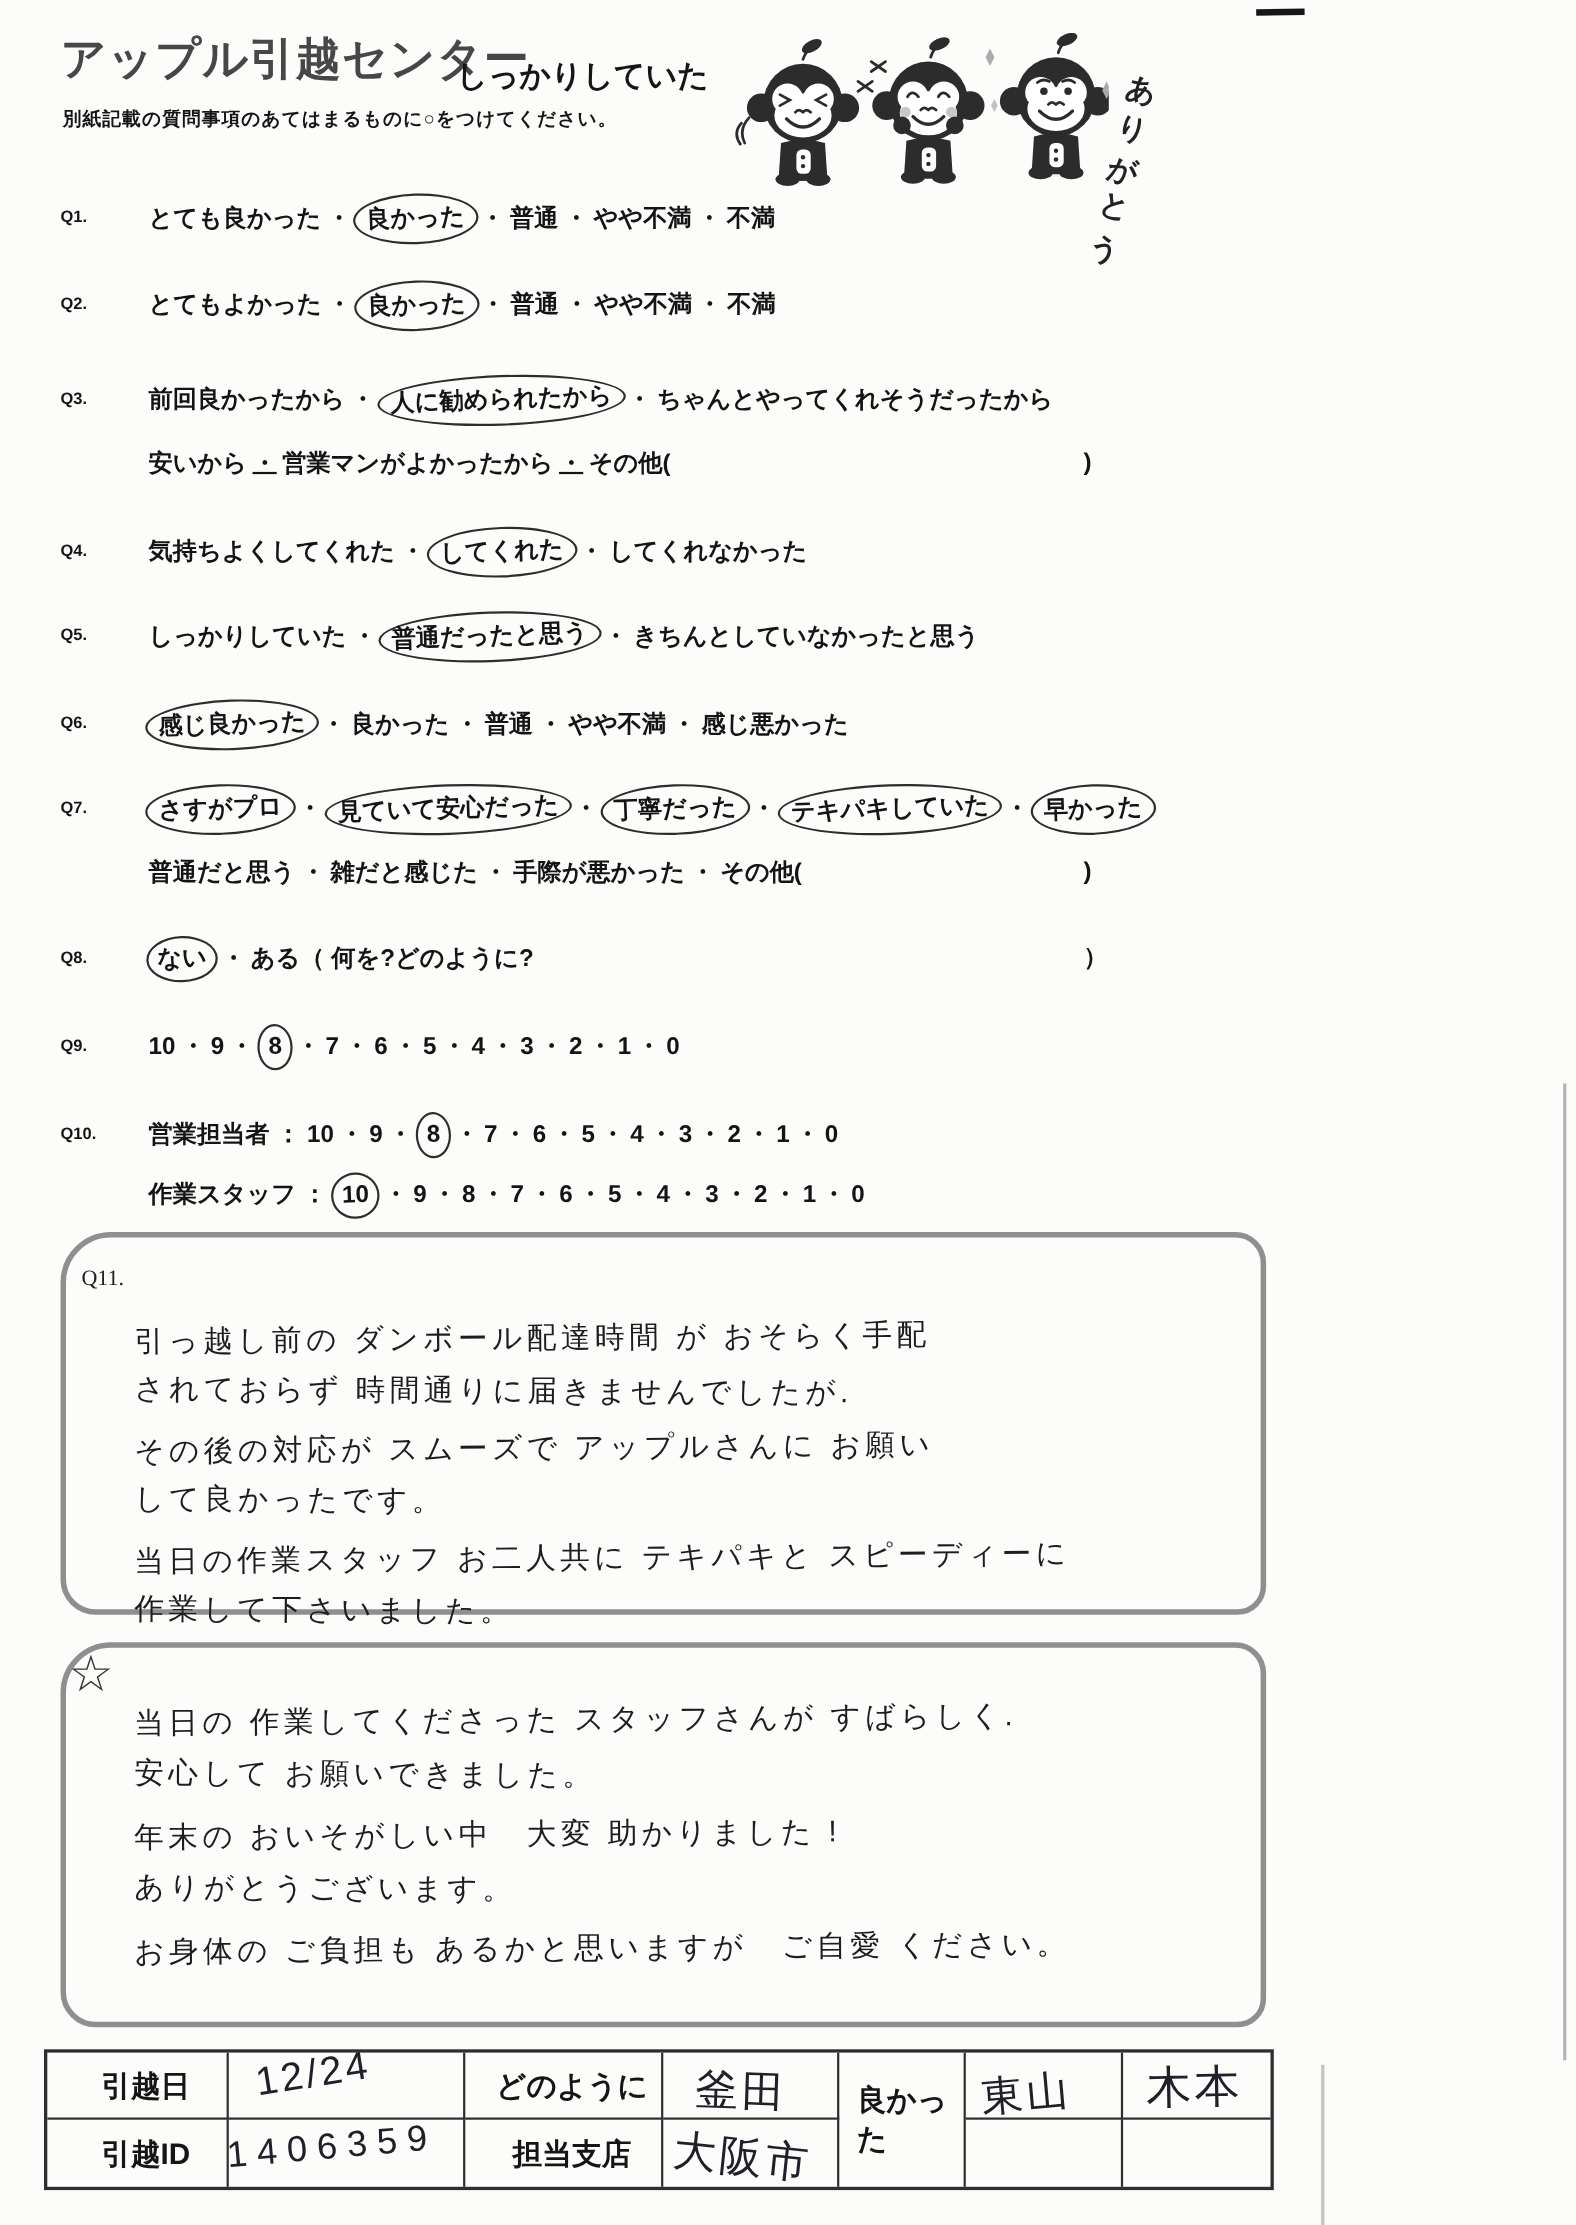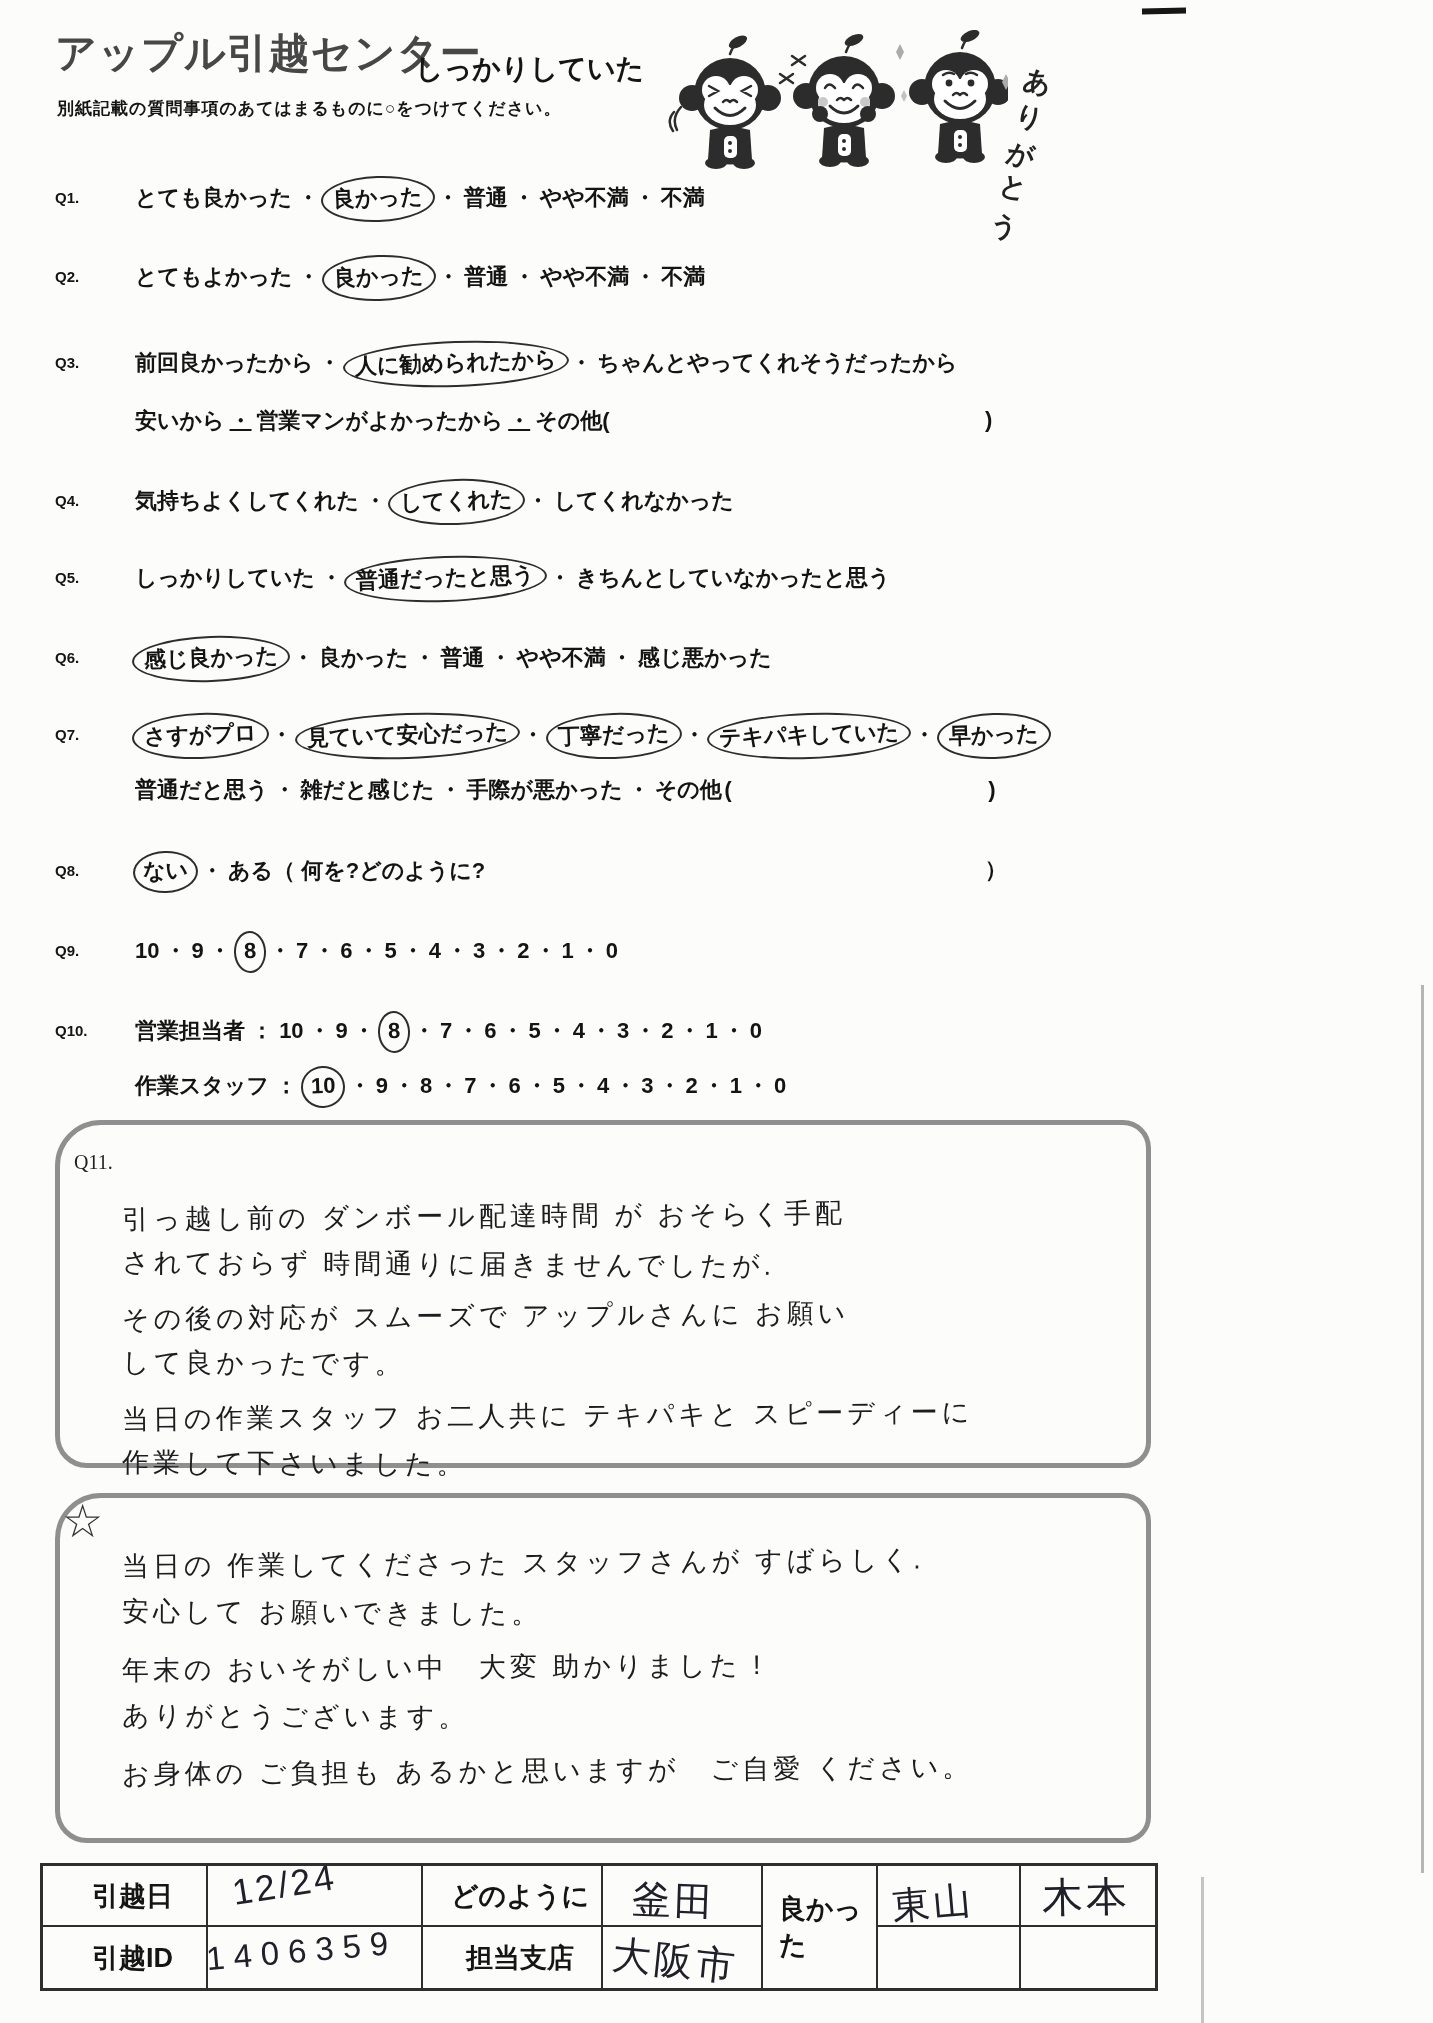--- a/index.html
+++ b/index.html
@@ -165,21 +165,21 @@
 
   <div>
       <div class="qrow" style="top: 180px;"><span class="qid">Q1.</span><span class="qbody"><span class="opt">とても良かった</span><span class="sep">・</span><span class="opt circled">良かった</span><span class="sep">・</span><span class="opt">普通</span><span class="sep">・</span><span class="opt">やや不満</span><span class="sep">・</span><span class="opt">不満</span></span></div>
       <div class="qrow" style="top: 259px;"><span class="qid">Q2.</span><span class="qbody"><span class="opt">とてもよかった</span><span class="sep">・</span><span class="opt circled">良かった</span><span class="sep">・</span><span class="opt">普通</span><span class="sep">・</span><span class="opt">やや不満</span><span class="sep">・</span><span class="opt">不満</span></span></div>
       <div class="qrow" style="top: 345px;"><span class="qid">Q3.</span><span class="qbody"><span class="opt">前回良かったから</span><span class="sep">・</span><span class="opt circled">人に勧められたから</span><span class="sep">・</span><span class="opt">ちゃんとやってくれそうだったから</span></span></div>
       <div class="qrow" style="top: 403px; text-decoration: underline;"><span class="qid"></span><span class="qbody"><span class="opt">安いから</span><span class="sep">・</span><span class="opt">営業マンがよかったから</span><span class="sep">・</span><span class="opt">その他(</span></span><span class="close-paren">)</span></div>
       <div class="qrow" style="top: 483px;"><span class="qid">Q4.</span><span class="qbody"><span class="opt">気持ちよくしてくれた</span><span class="sep">・</span><span class="opt circled">してくれた</span><span class="sep">・</span><span class="opt">してくれなかった</span></span></div>
       <div class="qrow" style="top: 560px;"><span class="qid">Q5.</span><span class="qbody"><span class="opt">しっかりしていた</span><span class="sep">・</span><span class="opt circled">普通だったと思う</span><span class="sep">・</span><span class="opt">きちんとしていなかったと思う</span></span></div>
       <div class="qrow" style="top: 640px;"><span class="qid">Q6.</span><span class="qbody"><span class="opt circled">感じ良かった</span><span class="sep">・</span><span class="opt">良かった</span><span class="sep">・</span><span class="opt">普通</span><span class="sep">・</span><span class="opt">やや不満</span><span class="sep">・</span><span class="opt">感じ悪かった</span></span></div>
       <div class="qrow" style="top: 717px;"><span class="qid">Q7.</span><span class="qbody"><span class="opt circled">さすがプロ</span><span class="sep">・</span><span class="opt circled">見ていて安心だった</span><span class="sep">・</span><span class="opt circled">丁寧だった</span><span class="sep">・</span><span class="opt circled">テキパキしていた</span><span class="sep">・</span><span class="opt circled">早かった</span></span></div>
-      <div class="qrow" style="top: 775px; font-family: Liberation Mono, monospace;"><span class="qid"></span><span class="qbody"><span class="opt">普通だと思う</span><span class="sep">・</span><span class="opt">雑だと感じた</span><span class="sep">・</span><span class="opt">手際が悪かった</span><span class="sep">・</span><span class="opt">その他(</span></span><span class="close-paren">)</span></div>
+      <div class="qrow" style="top: 775px;"><span class="qid"></span><span class="qbody"><span class="opt">普通だと思う</span><span class="sep">・</span><span class="opt">雑だと感じた</span><span class="sep">・</span><span class="opt">手際が悪かった</span><span class="sep">・</span><span class="opt">その他(</span></span><span class="close-paren">)</span></div>
       <div class="qrow" style="top: 853px;"><span class="qid">Q8.</span><span class="qbody"><span class="opt circled num">ない</span><span class="sep">・</span><span class="opt">ある（ 何を?どのように?</span></span><span class="close-paren">）</span></div>
       <div class="qrow" style="top: 933px;"><span class="qid">Q9.</span><span class="qbody"><span class="opt">10</span><span class="sep">・</span><span class="opt">9</span><span class="sep">・</span><span class="opt circled num">8</span><span class="sep">・</span><span class="opt">7</span><span class="sep">・</span><span class="opt">6</span><span class="sep">・</span><span class="opt">5</span><span class="sep">・</span><span class="opt">4</span><span class="sep">・</span><span class="opt">3</span><span class="sep">・</span><span class="opt">2</span><span class="sep">・</span><span class="opt">1</span><span class="sep">・</span><span class="opt">0</span></span></div>
       <div class="qrow" style="top: 1013px;"><span class="qid">Q10.</span><span class="qbody"><span class="qprefix">営業担当者 ：</span><span class="opt">10</span><span class="sep">・</span><span class="opt">9</span><span class="sep">・</span><span class="opt circled num">8</span><span class="sep">・</span><span class="opt">7</span><span class="sep">・</span><span class="opt">6</span><span class="sep">・</span><span class="opt">5</span><span class="sep">・</span><span class="opt">4</span><span class="sep">・</span><span class="opt">3</span><span class="sep">・</span><span class="opt">2</span><span class="sep">・</span><span class="opt">1</span><span class="sep">・</span><span class="opt">0</span></span></div>
       <div class="qrow" style="top: 1068px;"><span class="qid"></span><span class="qbody"><span class="qprefix">作業スタッフ ：</span><span class="opt circled num">10</span><span class="sep">・</span><span class="opt">9</span><span class="sep">・</span><span class="opt">8</span><span class="sep">・</span><span class="opt">7</span><span class="sep">・</span><span class="opt">6</span><span class="sep">・</span><span class="opt">5</span><span class="sep">・</span><span class="opt">4</span><span class="sep">・</span><span class="opt">3</span><span class="sep">・</span><span class="opt">2</span><span class="sep">・</span><span class="opt">1</span><span class="sep">・</span><span class="opt">0</span></span></div>
     </div>
 
   <div class="comment-box" id="box1">
     <div class="box-label">Q11.</div>
     <div class="box-lines">
       <div class="hw-line">引っ越し前の ダンボール配達時間 が おそらく手配</div>

